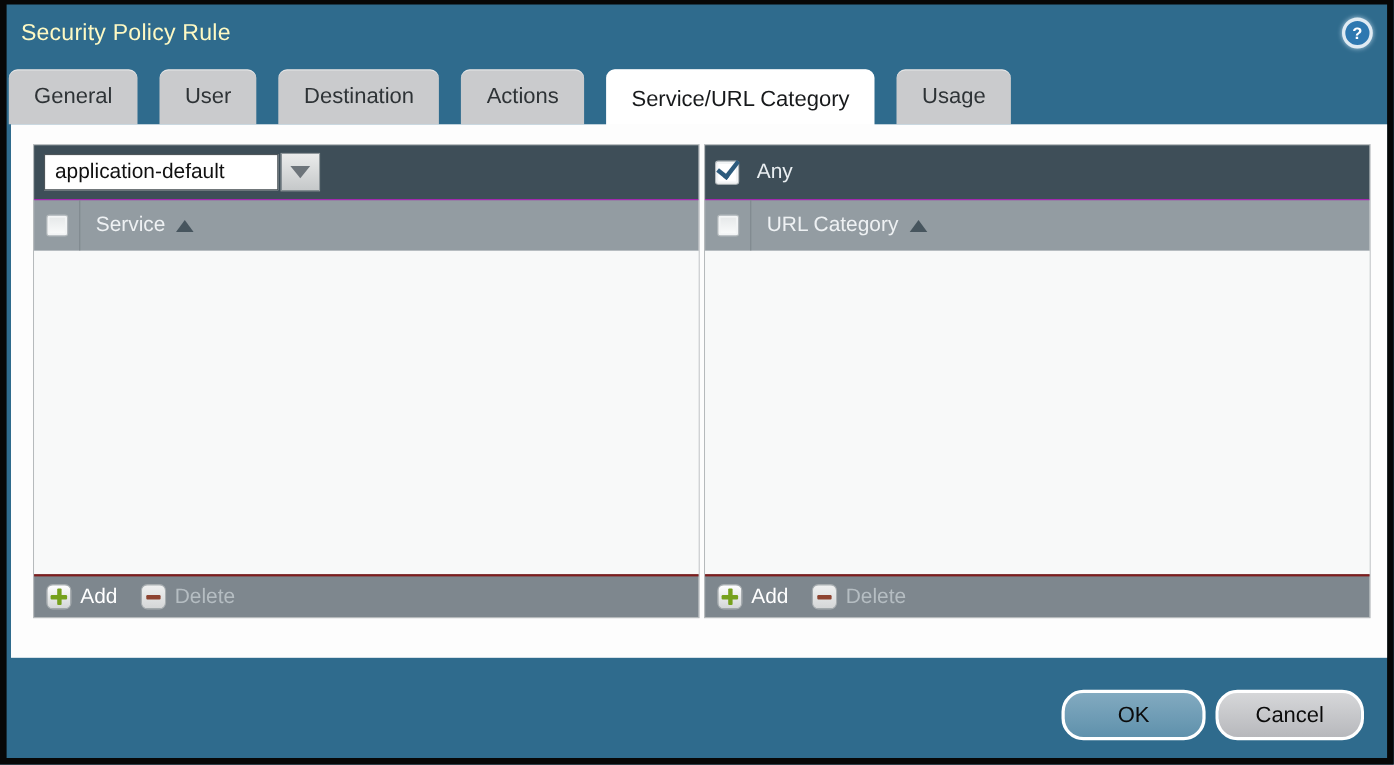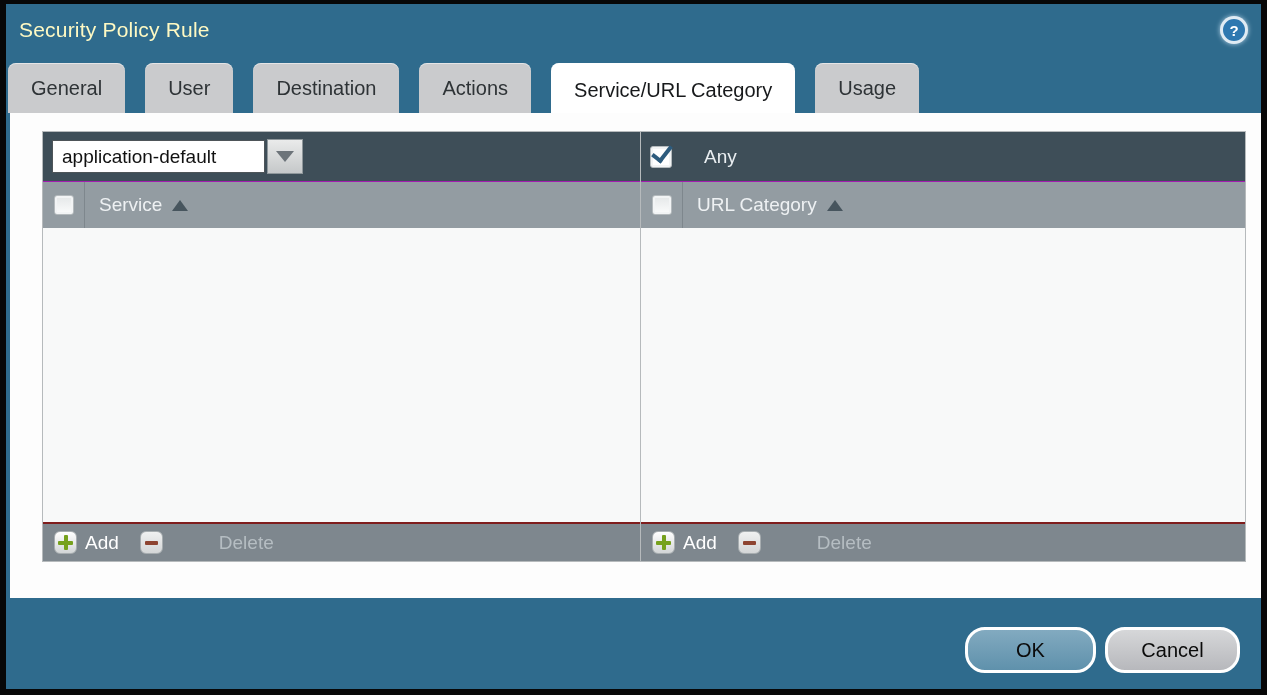--- a/index.html
+++ b/index.html
@@ -54,21 +54,21 @@
     width: 1251px; height: 485px;
     background: #fdfdfd;
   }
   .panel {
     position: absolute; top: 18px;
     width: 606px; height: 431px;
     border: 1px solid #b6babc;
     display: flex; flex-direction: column;
     background: #f8f9f9;
   }
-  .panel.left  { left: 32px; }
+  .panel.left  { left: 20px; }
   .panel.right { left: 630px; }
 
   .panel-top {
     flex: none; height: 49px; background: #3e4e58;
     display: flex; align-items: center; padding: 0 9px;
   }
 
   
   .combo { display: flex; align-items: center; }
   .combo-input {
@@ -102,21 +102,21 @@
   .checkbox.big { width: 22px; height: 22px; background: #fff; }
   .checkbox.checked::after {
     content: ""; position: absolute;
     left: 5px; top: -5px;
     width: 8px; height: 16px;
     border-right: 4px solid #2d5b7d;
     border-bottom: 4px solid #2d5b7d;
     transform: rotate(38deg);
   }
 
-  .any-label { color: #e9eef1; font-size: 19px; margin-left: 32px; }
+  .any-label { color: #e9eef1; font-size: 19px; margin-left: 16px; }
 
   .col-header {
     flex: none; height: 47px; background: #939ca2;
     border-top: 1px solid #a21caf;
     display: flex; align-items: center; text-align: right;
   }
   .checkbox-cell {
     width: 42px; align-self: stretch;
     display: flex; align-items: center; justify-content: center;
     border-right: 1px solid #7e878d;
@@ -129,21 +129,21 @@
   }
 
   .panel-body { flex: 1; background: #f8f9f9; }
 
   .panel-footer {
     flex: none; height: 39px; background: #7e878e;
     border-top: 2px solid #7f1d1d;
     display: flex; align-items: center; padding: 0 11px;
   }
   .tool-btn { display: flex; align-items: center; cursor: pointer; }
-  .tool-btn.disabled { cursor: default; gap: 48px; }
+  .tool-btn.disabled { cursor: default; }
   .icon-box {
     width: 23px; height: 23px; border-radius: 6px;
     background: linear-gradient(#ffffff, #d2d5d6);
     border: 1px solid #a7adb0;
     position: relative; flex: none;
   }
   .icon-box.minus { background: linear-gradient(#f0f1f1, #d4d6d7); }
   .plus-glyph::before, .plus-glyph::after {
     content: ""; position: absolute; background: #76a11d; border-radius: 1px;
   }

